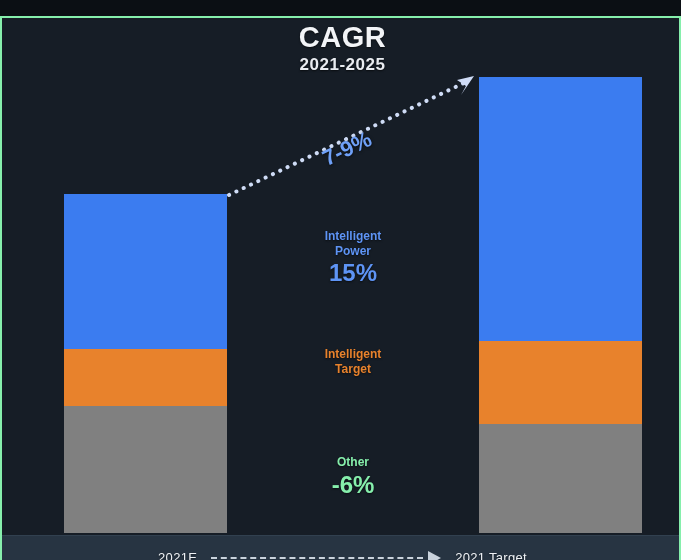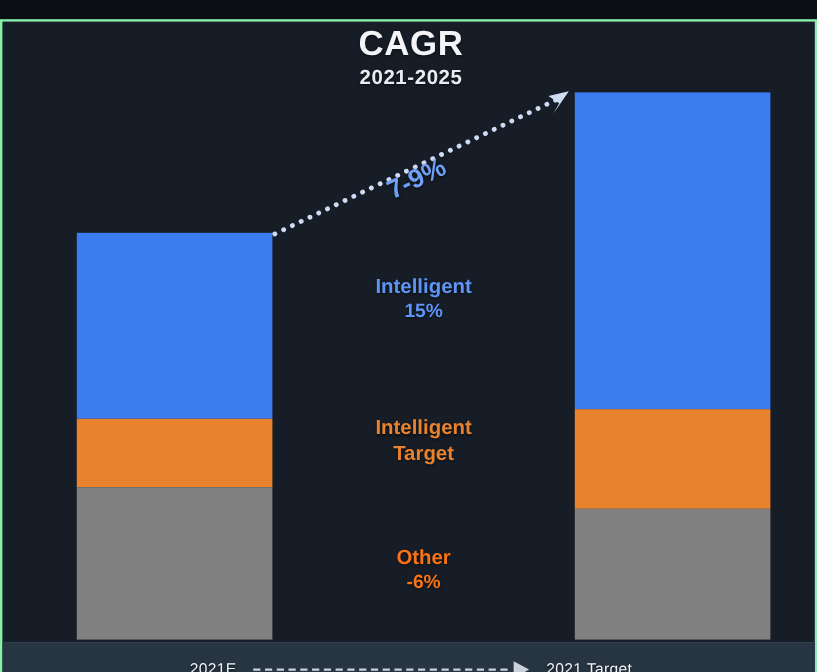--- a/index.html
+++ b/index.html
@@ -62,25 +62,25 @@
   .center-label {
     position: absolute;
     width: 240px;
     left: 231px;
     text-align: center;
     font-weight: bold;
     line-height: 1.22;
     text-shadow: 0 1px 2px rgba(0,0,0,.55);
     pointer-events: none;
   }
-  .center-label .name { font-size: 17px; display: block; text-align: center; }
-  .center-label .pct  { font-size: 16px; display: block; }
+  .center-label .name { font-size: 12px; display: block; text-align: center; }
+  .center-label .pct  { font-size: 24px; display: block; }
   #label-power   { top: 211px; color: #5e94f5; }
   #label-sensing { top: 329px; color: #e8822c; }
-  #label-other   { top: 437px; color: #f97316; }
+  #label-other   { top: 437px; color: #86efac; }
 
   
   #cagr-arrow {
     position: absolute;
     left: 0; top: 0;
     width: 681px; height: 518px;
     overflow: visible;
     pointer-events: none;
   }
   #cagr-value {
@@ -171,20 +171,21 @@
     </div>
 
     <svg id="cagr-arrow" viewBox="0 0 681 518">
       <line x1="227" y1="177" x2="464" y2="64" stroke="#cfdcf6" stroke-width="4" stroke-linecap="round" stroke-dasharray="0.1 8"></line>
       <path d="M 472 58 L 455 62 L 464 68 L 459 77 Z" fill="#cfdcf6"></path>
     </svg>
     <div id="cagr-value">7-9%</div>
 
     <div class="center-label" id="label-power">
       <span class="name">Intelligent</span>
+      <span class="name">Power</span>
       <span class="pct">15%</span>
     </div>
 
     <div class="center-label" id="label-sensing">
       <span class="name">Intelligent</span>
       <span class="name">Target</span>
     </div>
 
     <div class="center-label" id="label-other">
       <span class="name">Other</span>

